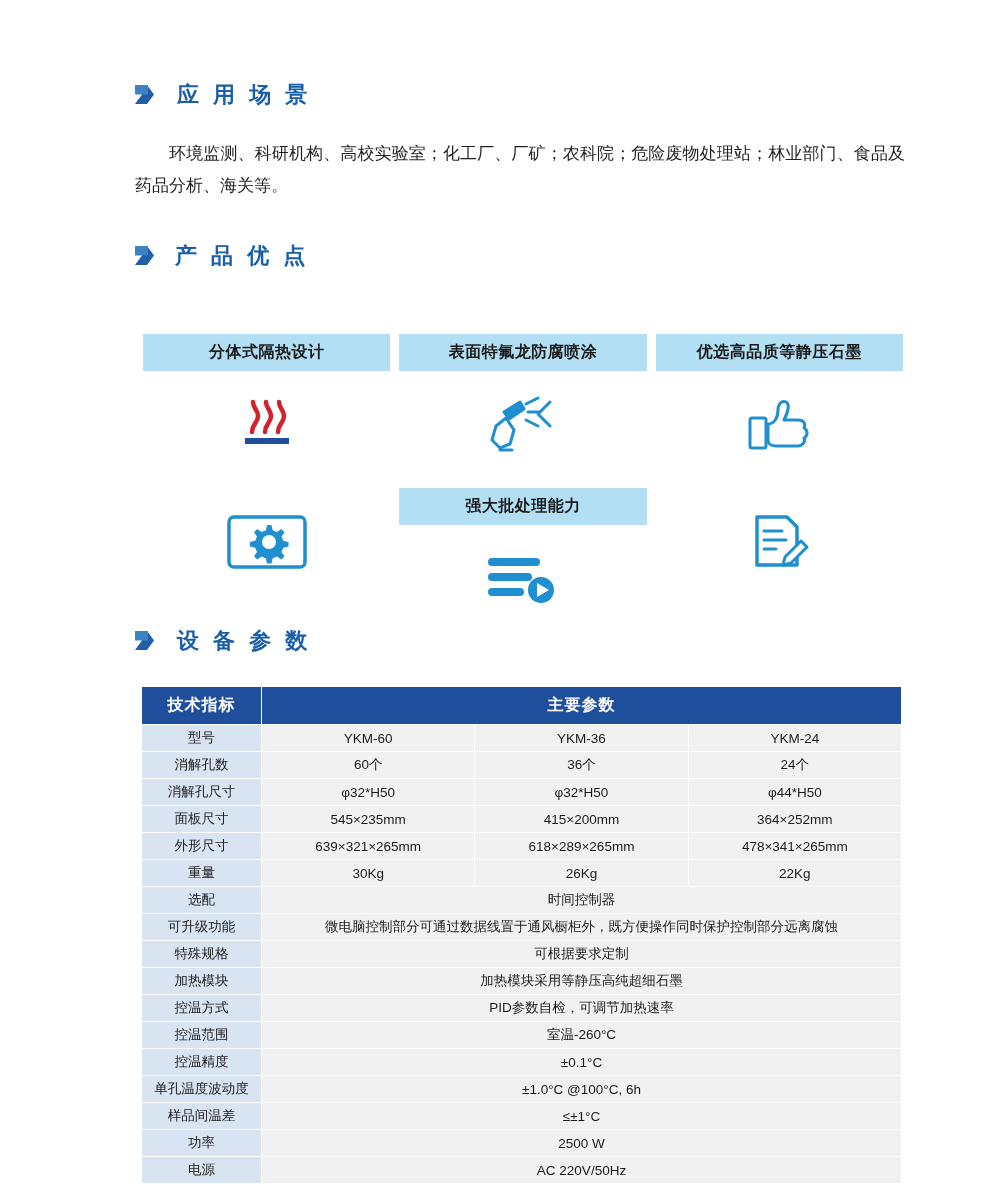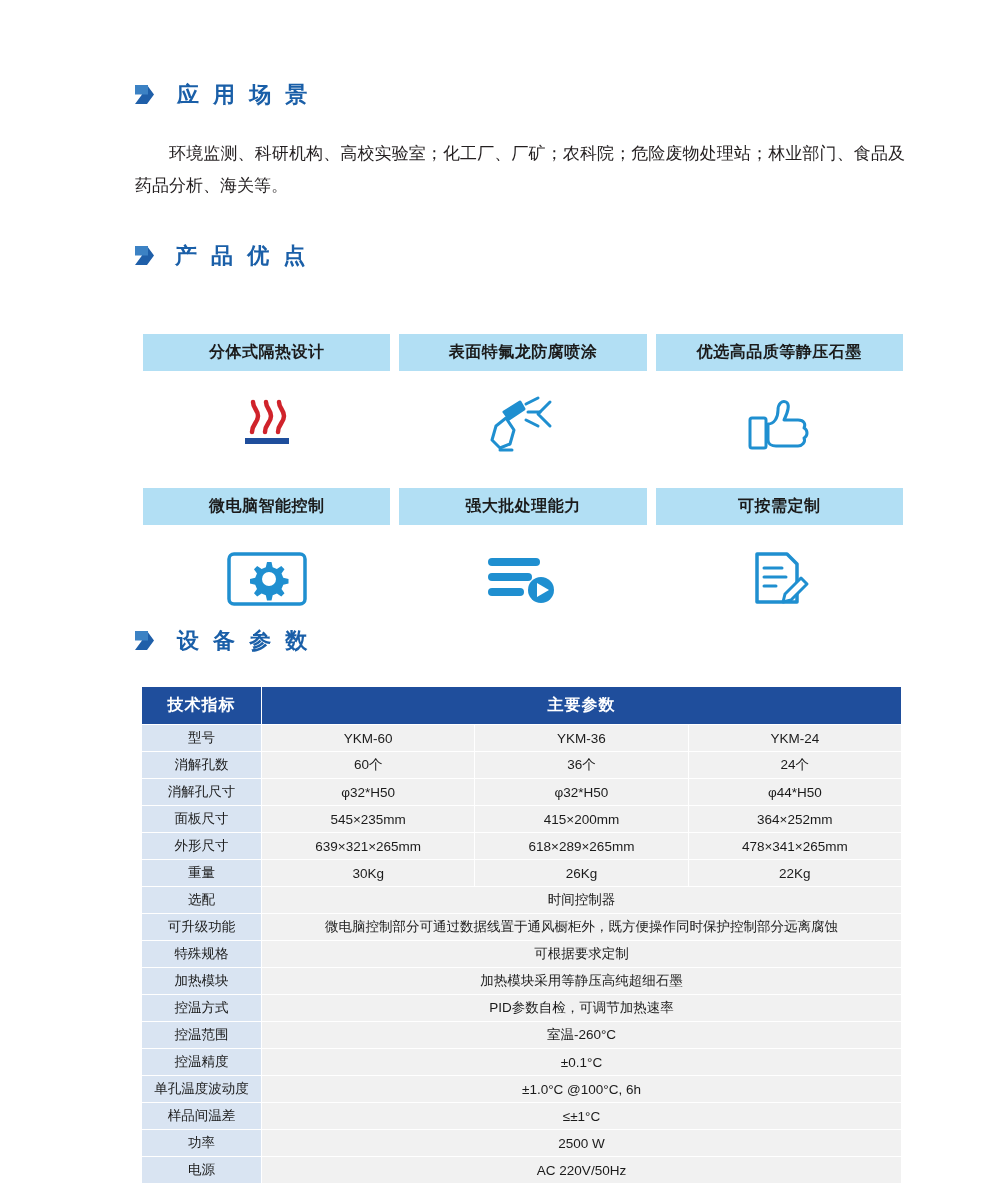--- a/index.html
+++ b/index.html
@@ -188,21 +188,20 @@
               <path d="M26 30 C32 30 36 24 36 16 C36 10 40 6 44 8 C48 10 46 18 42 26 L56 26 C62 26 64 30 62 34 C66 36 66 42 62 44 C64 48 60 52 56 52 L34 52 C30 52 26 50 26 46 Z"></path>
             </g>
           </svg>
         </div>
       </div>
     </div>
 
     <div class="adv-row second">
 
       <div class="adv-cell">
-        <div class="adv-title">微电脑智能控制</div>
         <div class="adv-icon">
           <svg width="92" height="62" viewBox="0 0 92 62">
             <rect x="8" y="6" width="76" height="50" rx="5" fill="none" stroke="#1f8fd0" stroke-width="3.5"></rect>
             <g fill="#1f8fd0">
               <path d="M46 14 l4.5 0 1.2 5.2 4.2 1.8 4.4-3 3.2 3.2 -3 4.4 1.8 4.2 5.2 1.2 0 4.5 -5.2 1.2 -1.8 4.2 3 4.4 -3.2 3.2 -4.4-3 -4.2 1.8 -1.2 5.2 -4.5 0 -1.2-5.2 -4.2-1.8 -4.4 3 -3.2-3.2 3-4.4 -1.8-4.2 -5.2-1.2 0-4.5 5.2-1.2 1.8-4.2 -3-4.4 3.2-3.2 4.4 3 4.2-1.8z"></path>
             </g>
             <circle cx="48" cy="31" r="7" fill="#ffffff"></circle>
           </svg>
         </div>
       </div>
@@ -216,21 +215,20 @@
               <rect x="10" y="23" width="44" height="8" rx="4"></rect>
               <rect x="10" y="38" width="36" height="8" rx="4"></rect>
             </g>
             <circle cx="63" cy="40" r="13" fill="#1f8fd0"></circle>
             <polygon points="59,33 71,40 59,47" fill="#ffffff"></polygon>
           </svg>
         </div>
       </div>
 
       <div class="adv-cell">
-        <div class="adv-title">可按需定制</div>
         <div class="adv-icon">
           <svg width="68" height="62" viewBox="0 0 68 62">
             <path d="M12 6 h30 l10 10 v38 h-40 z" fill="none" stroke="#1f8fd0" stroke-width="3.5" stroke-linejoin="round"></path>
             <g stroke="#1f8fd0" stroke-width="3" stroke-linecap="round">
               <path d="M19 20 h18"></path>
               <path d="M19 29 h22"></path>
               <path d="M19 38 h12"></path>
             </g>
             <path d="M40 46 L56 30 l6 6 L46 52 l-8 2 z" fill="#ffffff" stroke="#1f8fd0" stroke-width="3" stroke-linejoin="round"></path>
           </svg>

